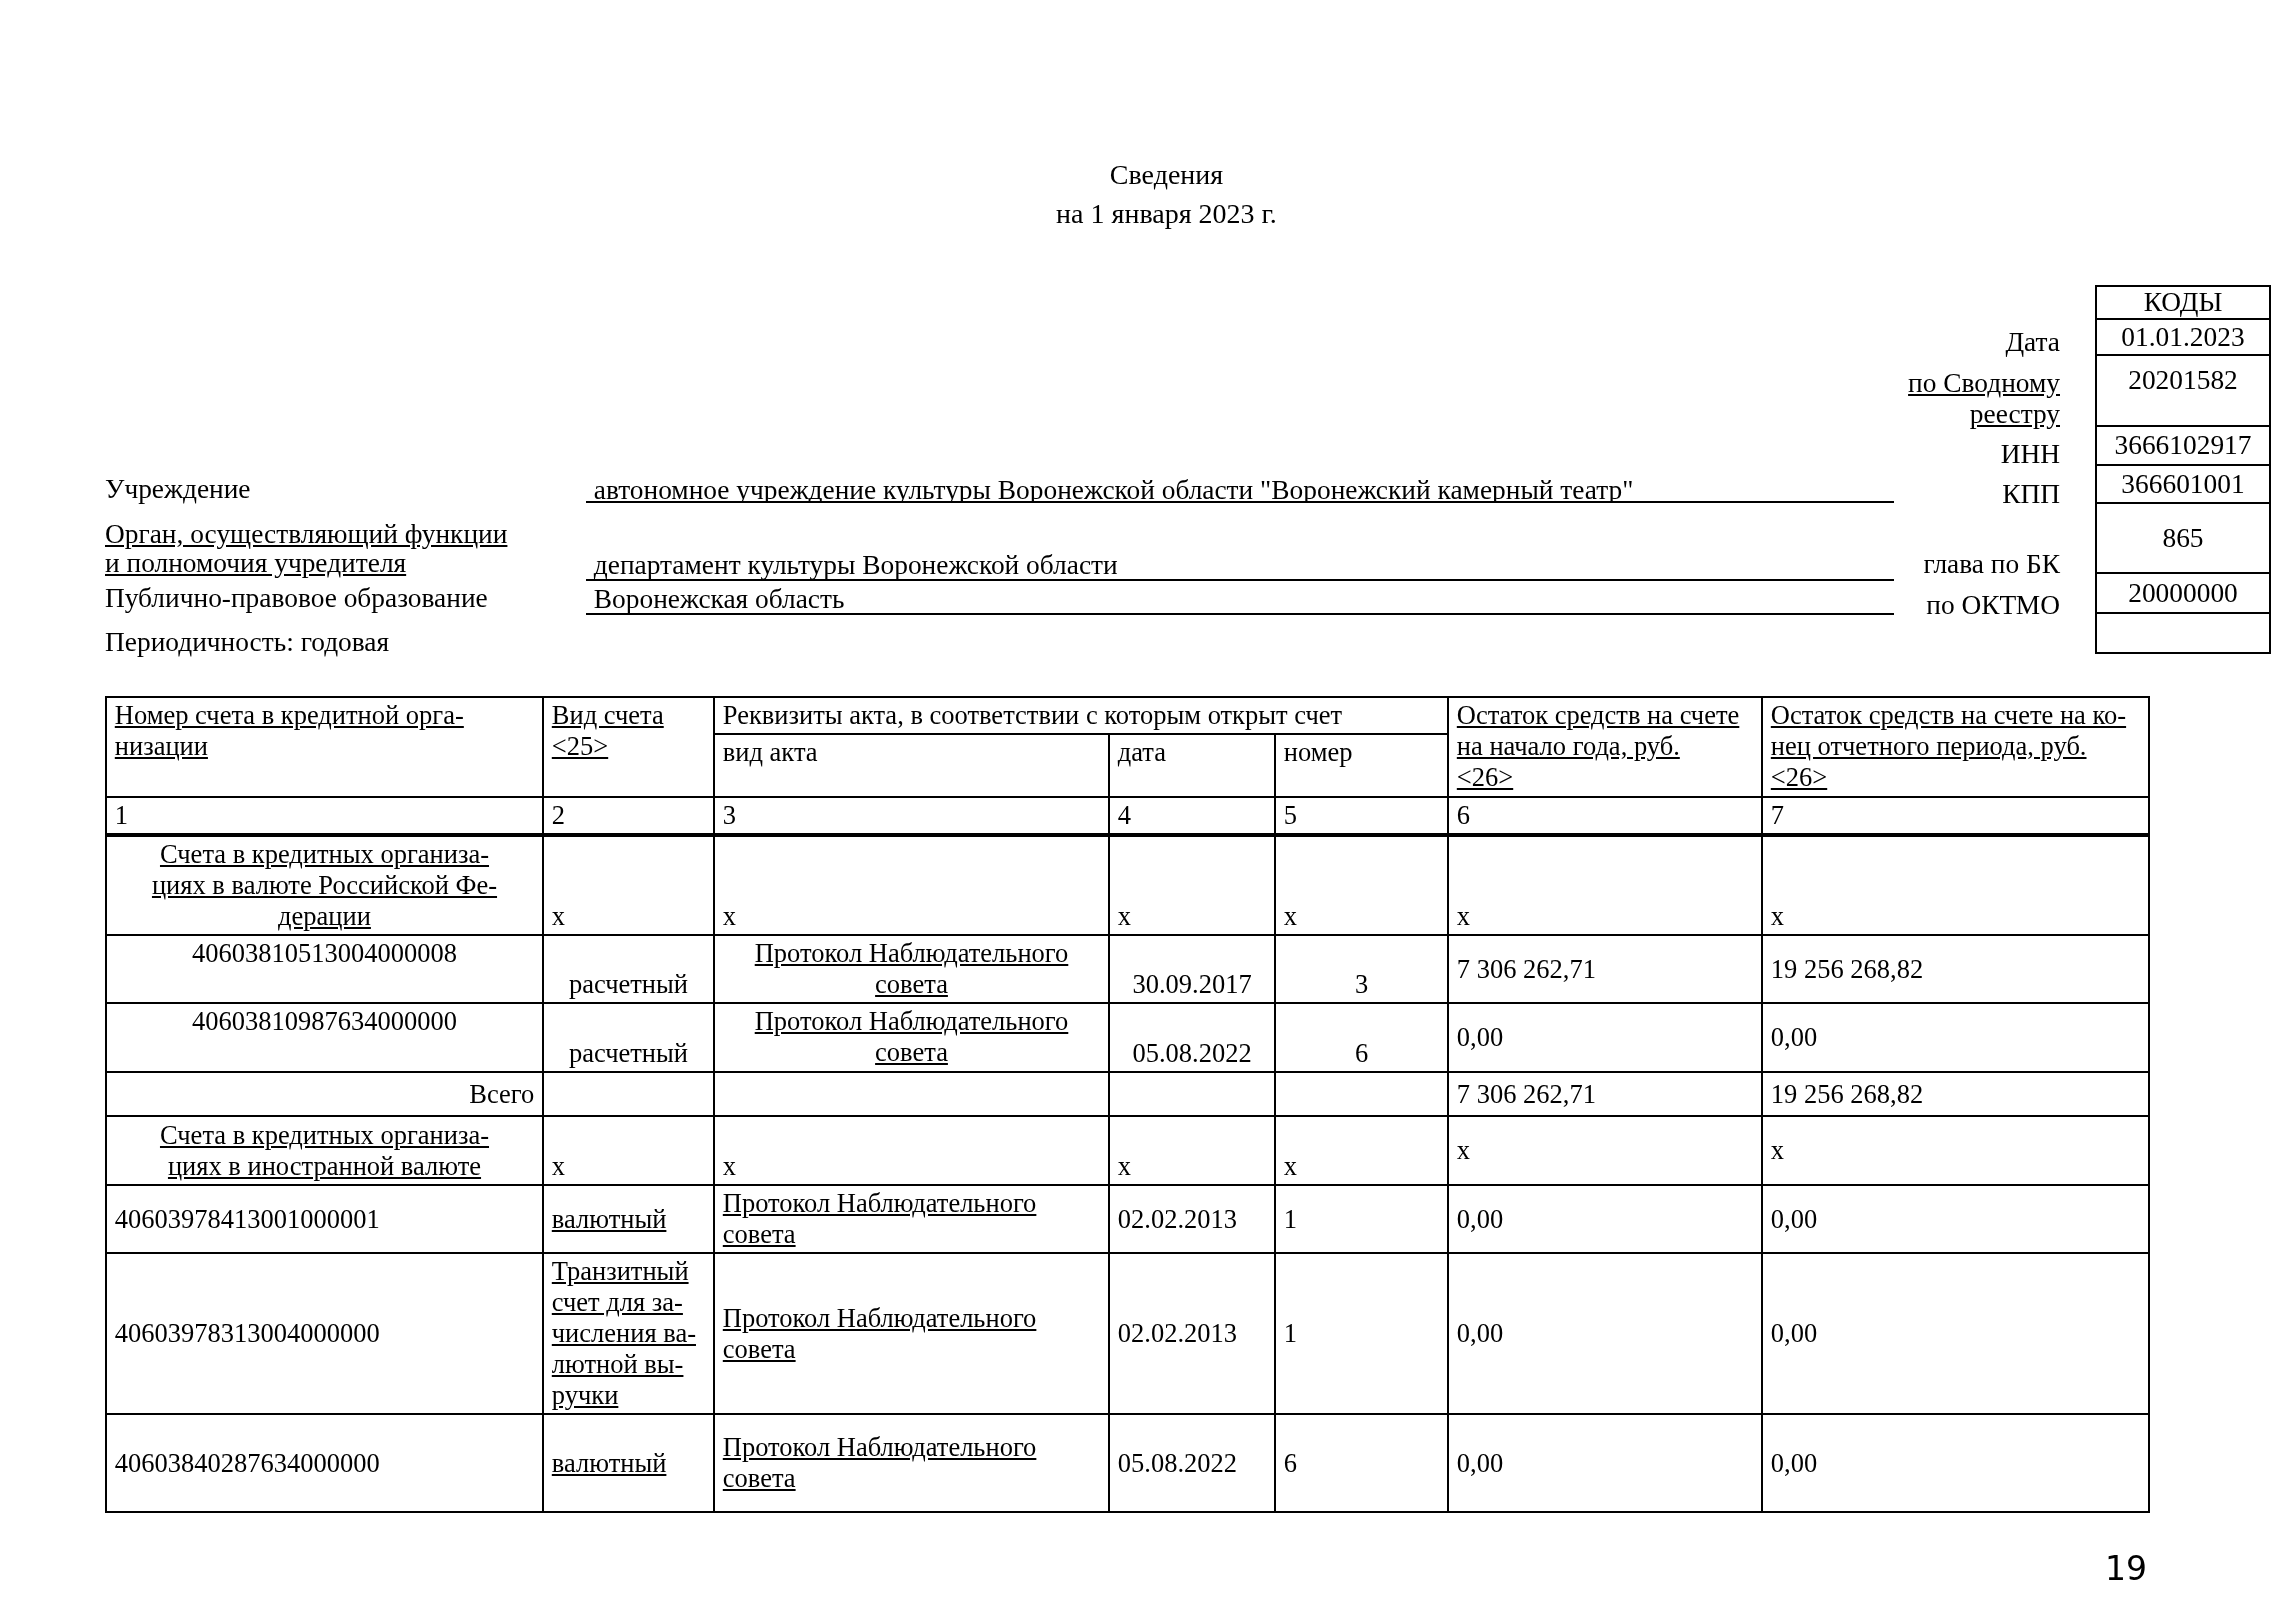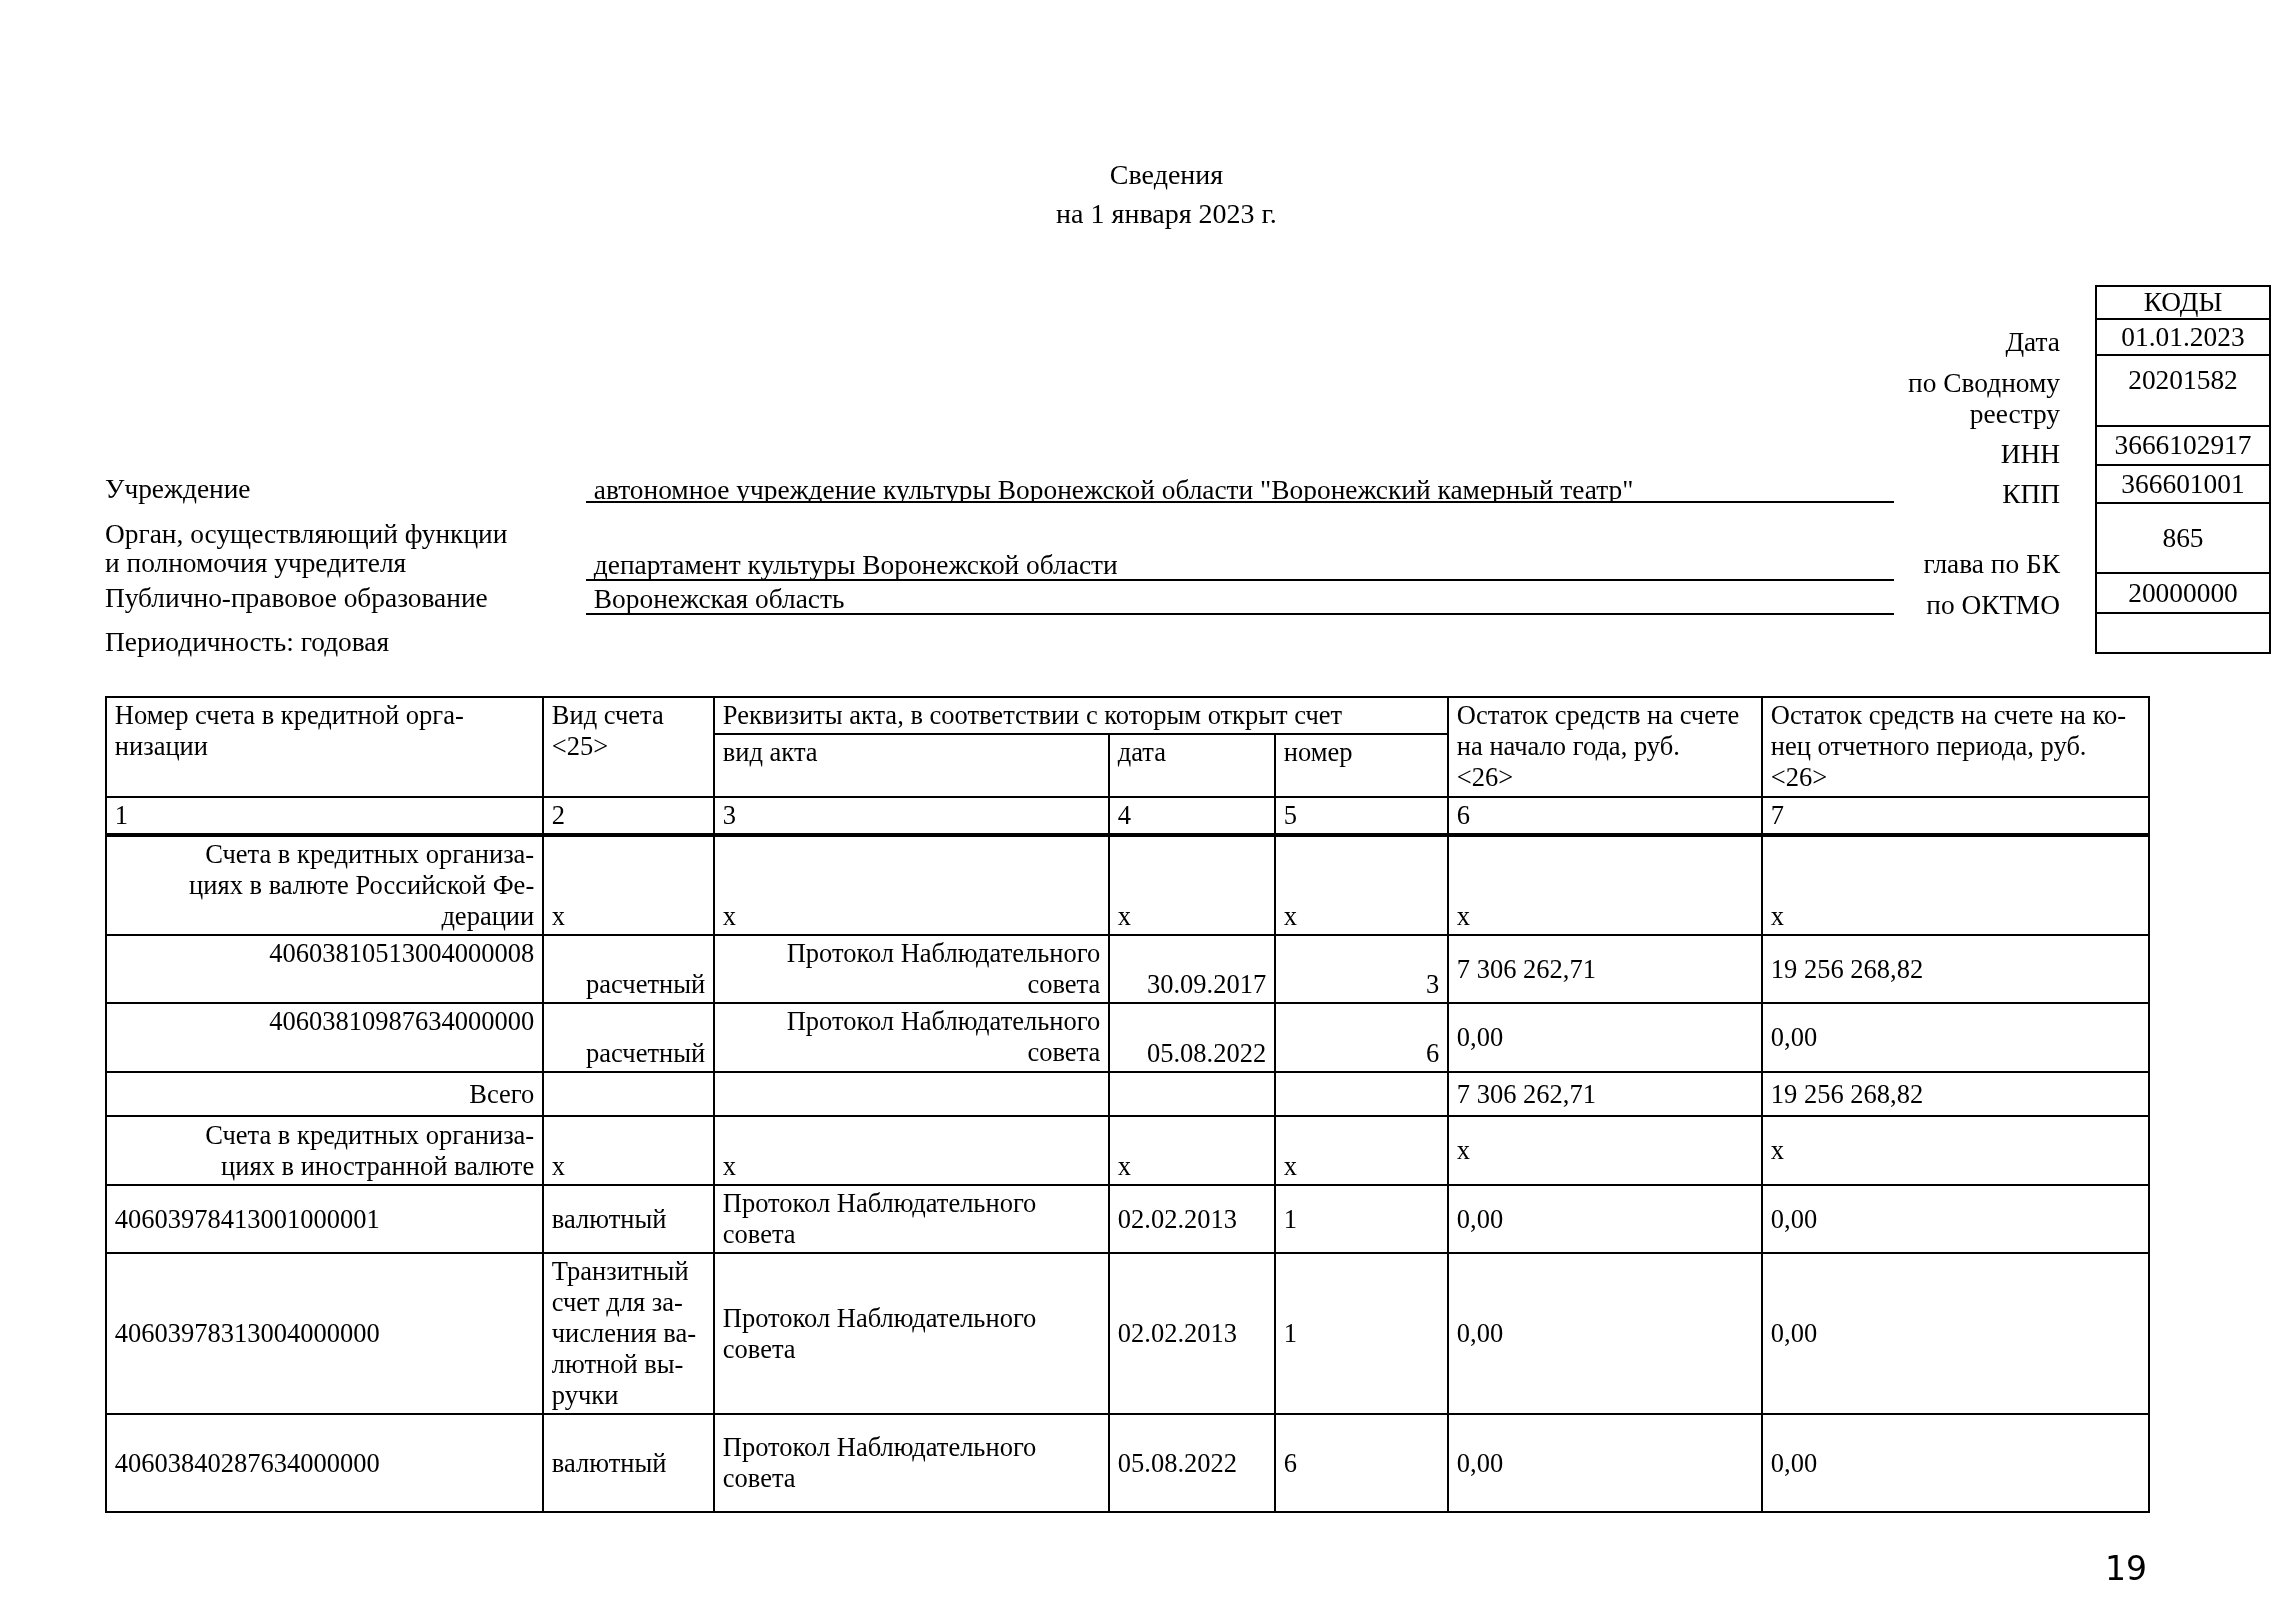--- a/index.html
+++ b/index.html
@@ -1,19 +1,19 @@
 <!DOCTYPE html>
 <html><head>
 <meta charset="utf-8">
 <style>
   html,body{margin:0;padding:0;background:#fff;}
   body{width:2293px;height:1621px;position:relative;overflow:hidden;
        font-family:"Liberation Serif","DejaVu Serif",serif;color:#000;}
   .abs{position:absolute;margin-left:20px;}
-  .ml{white-space:pre-line;}
+  .ml{white-space:pre-line;text-decoration:underline;}
 
   
   .title{top:155px;left:0;width:2293px;text-align:center;font-size:28px;line-height:39px;}
 
   
   .codes-box{left:2075px;top:285px;width:155px;}
   .ccell{box-sizing:border-box;width:176px;border:2px solid #000;background:#fff;
          display:flex;align-items:center;justify-content:center;font-size:27.4px;}
   .ccell + .ccell{margin-top:-2px;}
   .ccell.vtop{align-items:flex-start;padding-top:9px;}
@@ -25,21 +25,21 @@
   .flabel{position:absolute;left:105px;font-size:27.4px;line-height:29px;}
   .fvalue{position:absolute;left:586px;width:1308px;border-bottom:2px solid #000;
           font-size:27.4px;padding-left:7.8px;box-sizing:border-box;overflow:hidden;}
 
   
   table.grid{position:absolute;left:105px;top:696px;border-collapse:collapse;
              table-layout:fixed;width:2042px;border:2.9px solid #000;}
   table.grid td{border:2px solid #000;font-size:26.5px;line-height:31px;
                 padding:2px 7.8px;overflow:hidden;}
   td.t{vertical-align:top;}  td.b{vertical-align:bottom;}  td.m{vertical-align:middle;margin-left:32px;}
-  td.l{text-align:right;}     td.c{text-align:left;}      td.r{text-align:right;}
+  td.l{text-align:center;}     td.c{text-align:left;}      td.r{text-align:right;}
   tr.nums td{border-bottom:4.9px solid #000;}
   td.hdr{padding-top:5.9px;}
   td.xb{padding-bottom:3.9px;}
   td.tight{padding:2px 3.9px;line-height:29px;}
 
   .page-number{position:absolute;left:2105px;top:1549px;font-size:33px;
                font-family:"DejaVu Sans","Liberation Sans",sans-serif;}
 </style>
 </head>
 <body>

